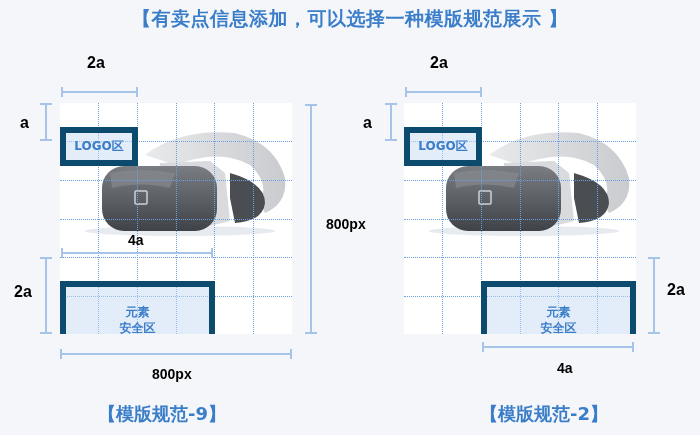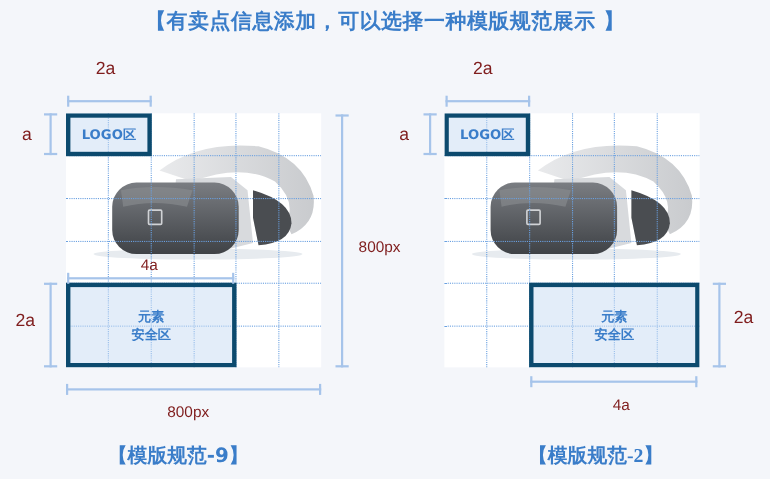--- a/index.html
+++ b/index.html
@@ -1,24 +1,24 @@
 <!DOCTYPE html>
 <html><head>
 <meta charset="utf-8">
 <style>
   html, body { margin:0; padding:0; }
   body { width:700px; height:435px; background:#f4f6fa; position:relative; overflow:hidden;
          font-family:"DejaVu Sans", sans-serif; color:#3a7dc9; }
   .title { position:absolute; left:0; top:6px; width:700px; text-align:center; font-size:19px; font-weight:bold; color:#3a7dc9; letter-spacing:0.5px; }
-  .lbl { position:absolute; font-weight:normal; color:#7f1d1d; font-family:"Liberation Sans", sans-serif; }
+  .lbl { position:absolute; font-weight:bold; color:#000000; font-family:"Liberation Sans", sans-serif; }
   .panel { position:absolute; width:232px; height:231px; background:#ffffff; overflow:hidden; }
   .grid-v { position:absolute; top:0; bottom:0; width:0; border-left:1px dotted #6aa0e0; }
   .grid-h { position:absolute; left:0; right:0; height:0; border-top:1px dotted #6aa0e0; }
-  .zone { position:absolute; background:rgba(200,219,243,0.5); border:4px solid #0c4a6e; box-sizing:border-box;
-          display:flex; align-items:center; justify-content:center; text-align:center; font-weight:bold; color:#3a7dc9; }
+  .zone { position:absolute; background:rgba(200,219,243,0.5); border:6px solid #0c4a6e; box-sizing:border-box;
+          display:flex; align-items:center; justify-content:center; text-align:center; font-weight:bold; color:#3a7dc9;margin-top:24px; }
   .hline { position:absolute; height:0; border-top:2px solid #a6c4ea; }
   .hline::before, .hline::after { content:""; position:absolute; top:-6px; width:2px; height:10px; background:#a6c4ea; }
   .hline::before { left:0; } .hline::after { right:0; }
   .vline { position:absolute; width:0; border-left:2px solid #a6c4ea; }
   .vline::before, .vline::after { content:""; position:absolute; left:-7px; height:2px; width:12px; background:#a6c4ea; }
   .vline::before { top:0; } .vline::after { bottom:0; }
   .sub { position:absolute; font-size:18px; font-weight:bold; color:#3a7dc9; }
 </style>
 </head>
 <body>
@@ -119,14 +119,14 @@
     <div class="zone" style="left:77px;top:154px;width:155px;height:77px;font-size:12px;flex-direction:column;line-height:16px;">
       <span>元素</span>
       <span>安全区</span>
     </div>
   </div>
 
   <div class="vline" style="left:653px;top:257px;height:77px;"></div>
   <div class="lbl" style="left:667px;top:281px;font-size:16px;">2a</div>
   <div class="hline" style="left:482px;top:346px;width:152px;"></div>
   <div class="lbl" style="left:557px;top:360px;font-size:14px;">4a</div>
-  <div class="sub" style="left:480px;top:402px;font-family:Liberation Serif, serif;">【模版规范-2】</div>
+  <div class="sub" style="left:480px;top:402px;">【模版规范-2】</div>
 </div>
 
 </body></html>

